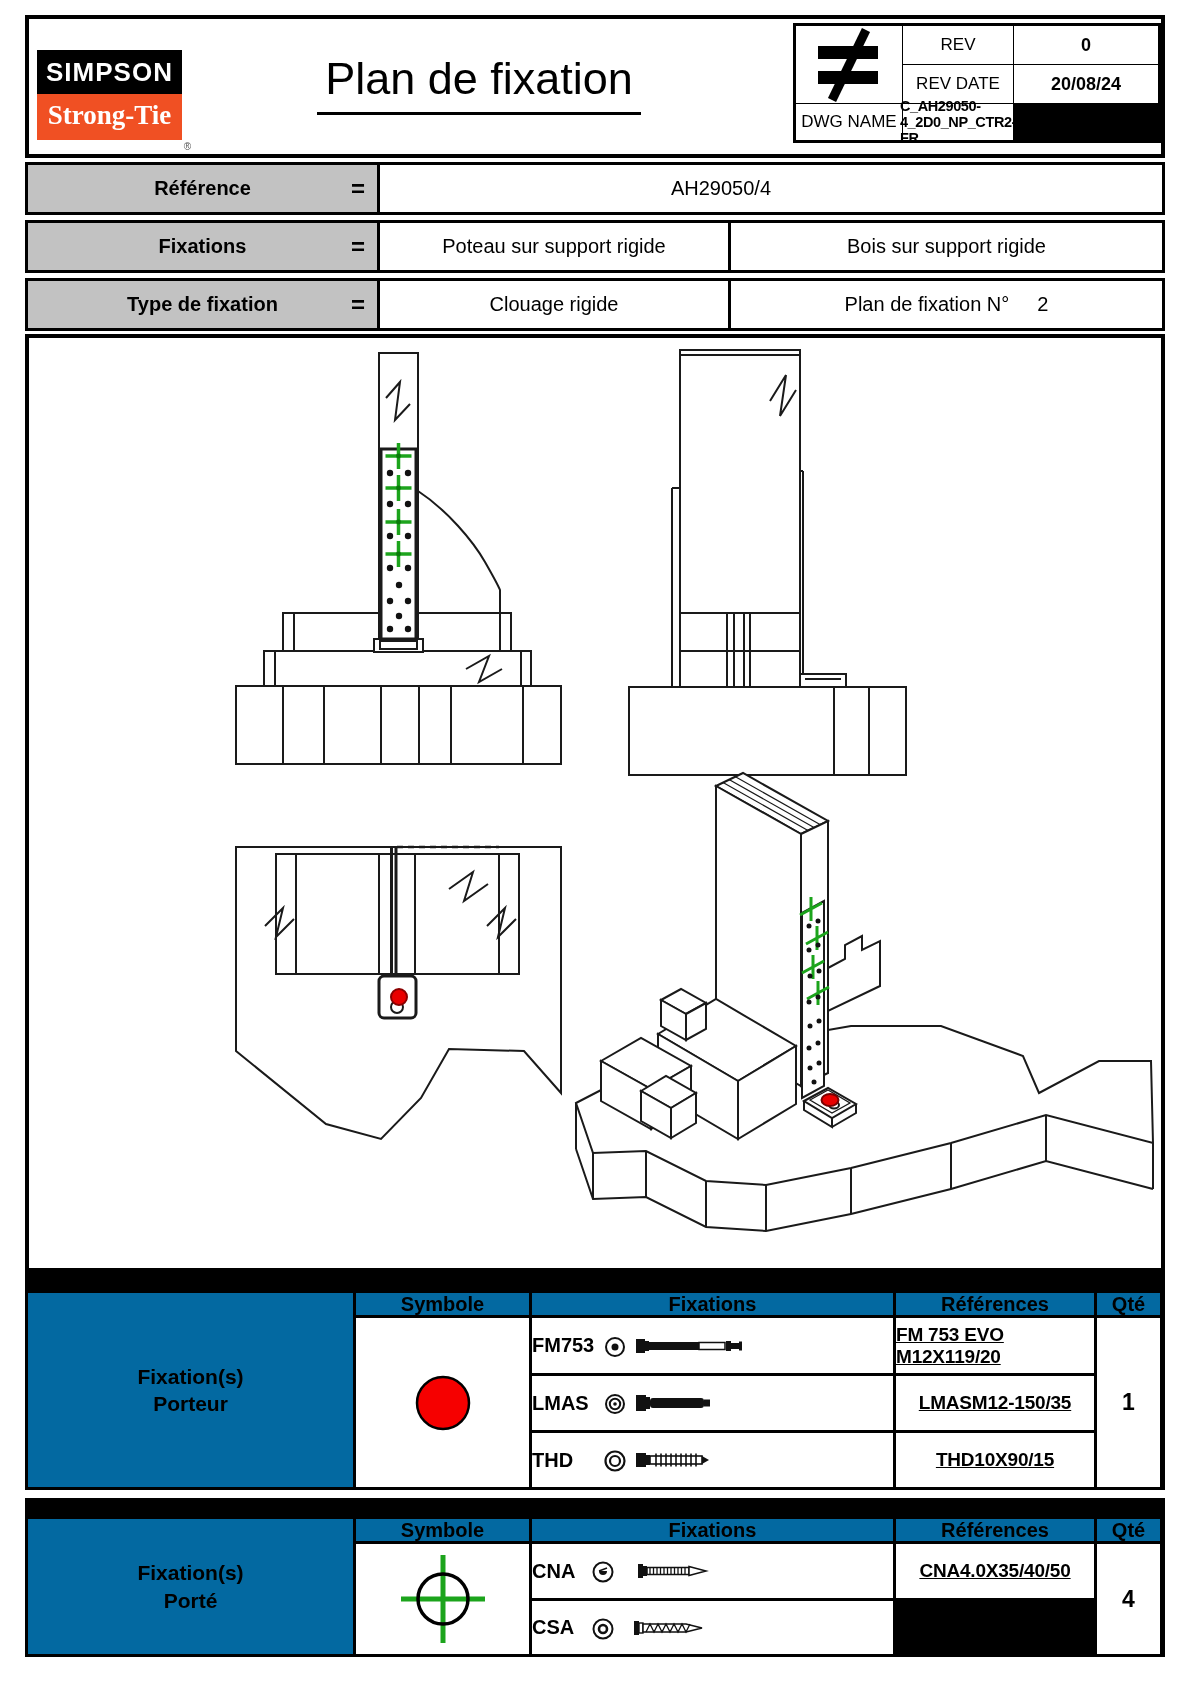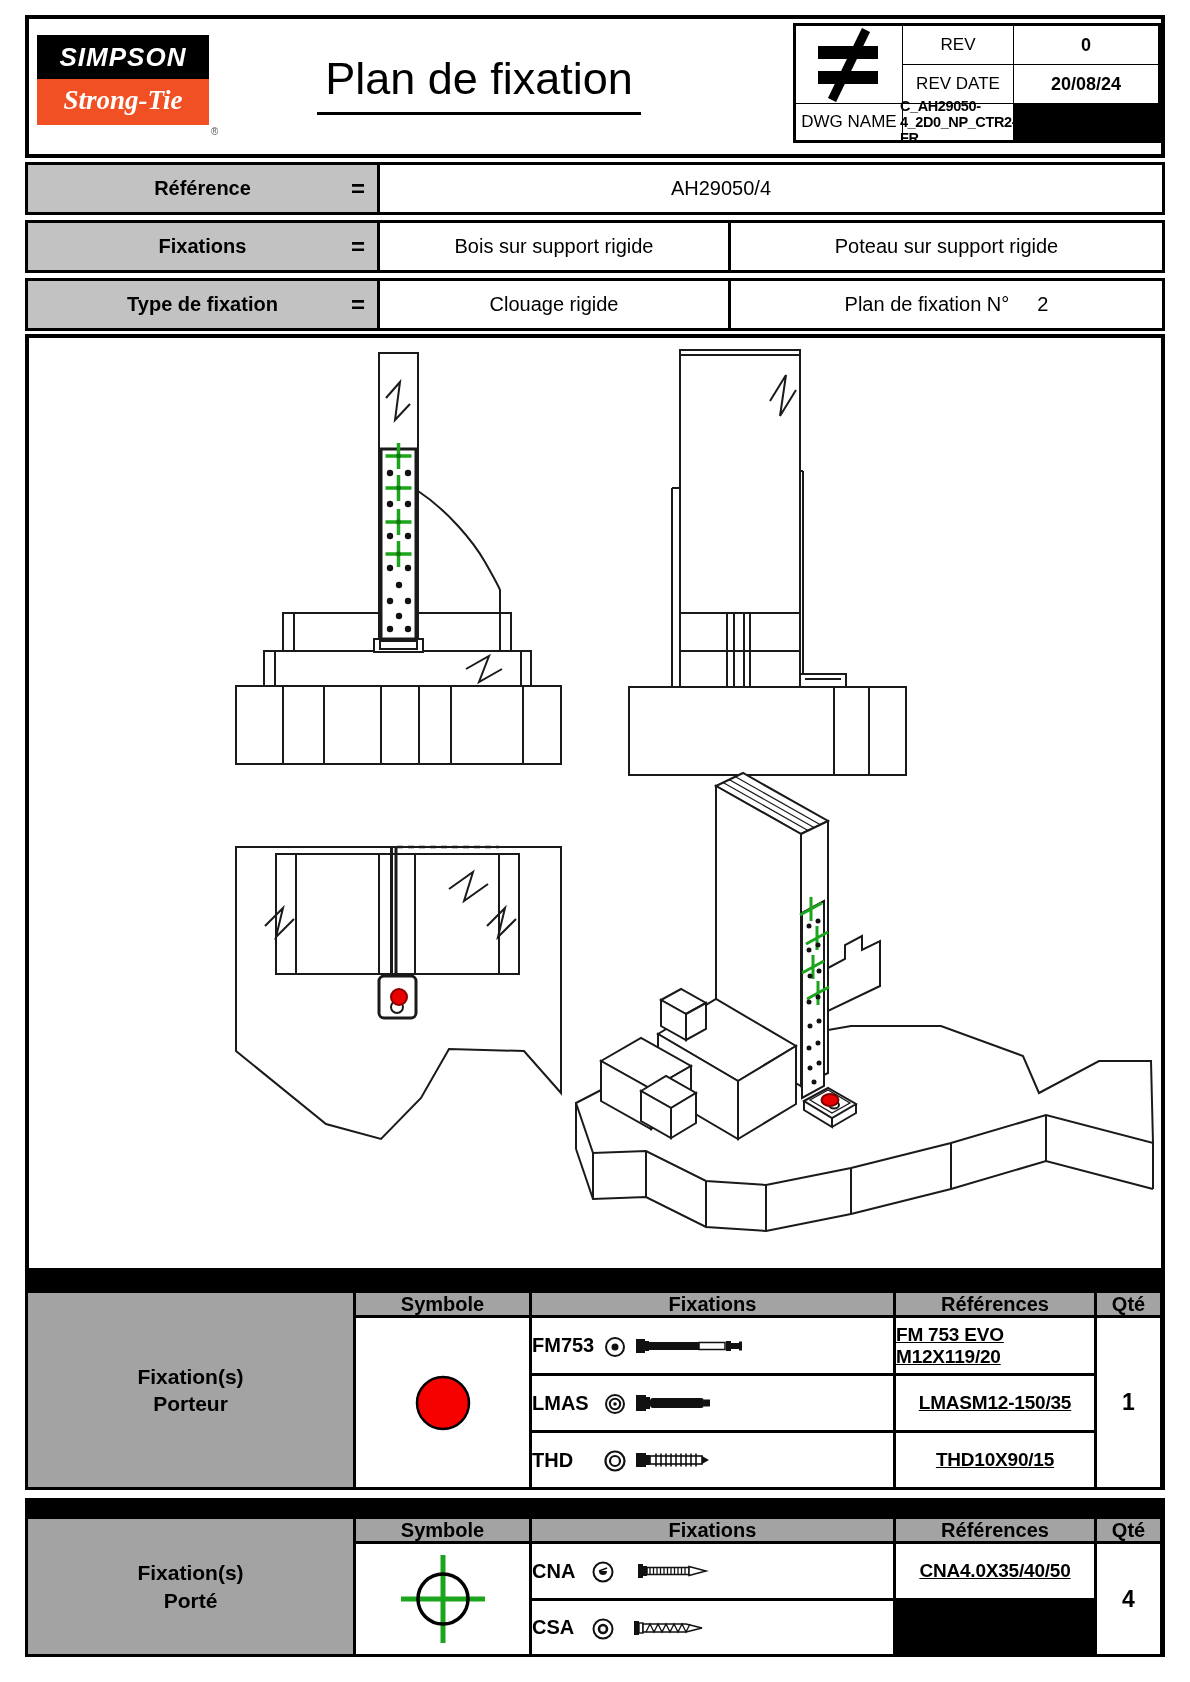--- a/index.html
+++ b/index.html
@@ -1,20 +1,20 @@
 <!DOCTYPE html>
 <html><head>
 <meta charset="utf-8">
 <style>
   html,body{margin:0;padding:0;background:#e9e9e9;}
   .page{position:relative;width:1190px;height:1682px;background:#fff;margin:0 auto;
         font-family:"Liberation Sans",sans-serif;color:#000;overflow:hidden;}
   
   .band{position:absolute;left:25px;top:15px;width:1140px;height:143px;border:4px solid #000;box-sizing:border-box;}
-  .logo{position:absolute;left:8px;top:16px;width:172px;font-style:italic;}
+  .logo{position:absolute;left:8px;top:31px;width:145px;}
   .logo-top{background:#000;color:#fff;font-weight:bold;font-size:26px;text-align:center;
             letter-spacing:1px;padding:7px 0 6px 0;}
   .logo-bottom{background:#f05023;color:#ffffff;font-weight:bold;font-size:27px;text-align:center;
             font-family:"Liberation Serif",serif;padding:6px 0 9px 0;}
   .logo-reg{position:absolute;right:-9px;bottom:-12px;font-size:10px;color:#555;}
   .title-wrap{position:absolute;left:235px;width:430px;top:34px;text-align:center;}
   .title{display:inline-block;font-size:45px;font-weight:400;letter-spacing:0px;
          border-bottom:3px solid #000;padding:0 8px 7px 8px;}
   .rev-table{position:absolute;right:0;top:4px;display:grid;background:#000;border:3px solid #000;
          grid-template-columns:106px 110px 144px;grid-template-rows:38px 38px 36px;gap:1px;}
@@ -30,21 +30,21 @@
   .ilabel{position:relative;background:#c2c2c2 !important;font-weight:bold;font-size:21px;}
   .ilabel .eq{position:absolute;right:12px;font-weight:900;font-size:24px;}
   
   .draw{position:absolute;left:25px;top:334px;width:1140px;height:938px;border:4px solid #000;box-sizing:border-box;}
   
   .fixtable{position:absolute;left:25px;width:1140px;display:grid;background:#000;border:3px solid #000;
         box-sizing:border-box;gap:3px;grid-template-columns:325px 173px 361px 198px 63px;}
   .t1{top:1272px;height:218px;grid-template-rows:40px 55px 54px 54px;}
   .t2{top:1498px;height:159px;grid-template-rows:40px 54px 53px;}
   .cell{background:#fff;display:flex;align-items:center;justify-content:center;}
-  .gray{background:#a3a3a3;margin-top:18px;}
+  .gray{background:#0369a1;margin-top:18px;}
   .hdr{font-weight:bold;font-size:20px;}
   .glabel{font-weight:bold;font-size:21px;text-align:center;line-height:1.3;}
   .fixcell{justify-content:flex-start;gap:9px;}
   .fixcell .code{font-weight:bold;font-size:20px;min-width:62px;text-align:left;}
   .ref{font-weight:bold;font-size:19px;letter-spacing:-0.2px;text-decoration:underline;}
   .qty{font-size:23px;font-weight:600;}
   svg{display:block;}
 </style>
 </head>
 <body>
@@ -83,22 +83,22 @@
       <span class="eq">=</span>
     </div>
     <div class="ic" style="padding-right:100px;">AH29050/4</div>
   </div>
 
   <div class="irow" style="top:220px;grid-template-columns:349px 348px 1fr;">
     <div class="ic ilabel">
       <span>Fixations</span>
       <span class="eq">=</span>
     </div>
+    <div class="ic">Poteau sur support rigide</div>
     <div class="ic">Bois sur support rigide</div>
-    <div class="ic">Poteau sur support rigide</div>
   </div>
 
   <div class="irow" style="top:278px;grid-template-columns:349px 348px 1fr;">
     <div class="ic ilabel">
       <span>Type de fixation</span>
       <span class="eq">=</span>
     </div>
     <div class="ic">Clouage rigide</div>
     <div class="ic">
       <span>Plan de fixation N°</span>

